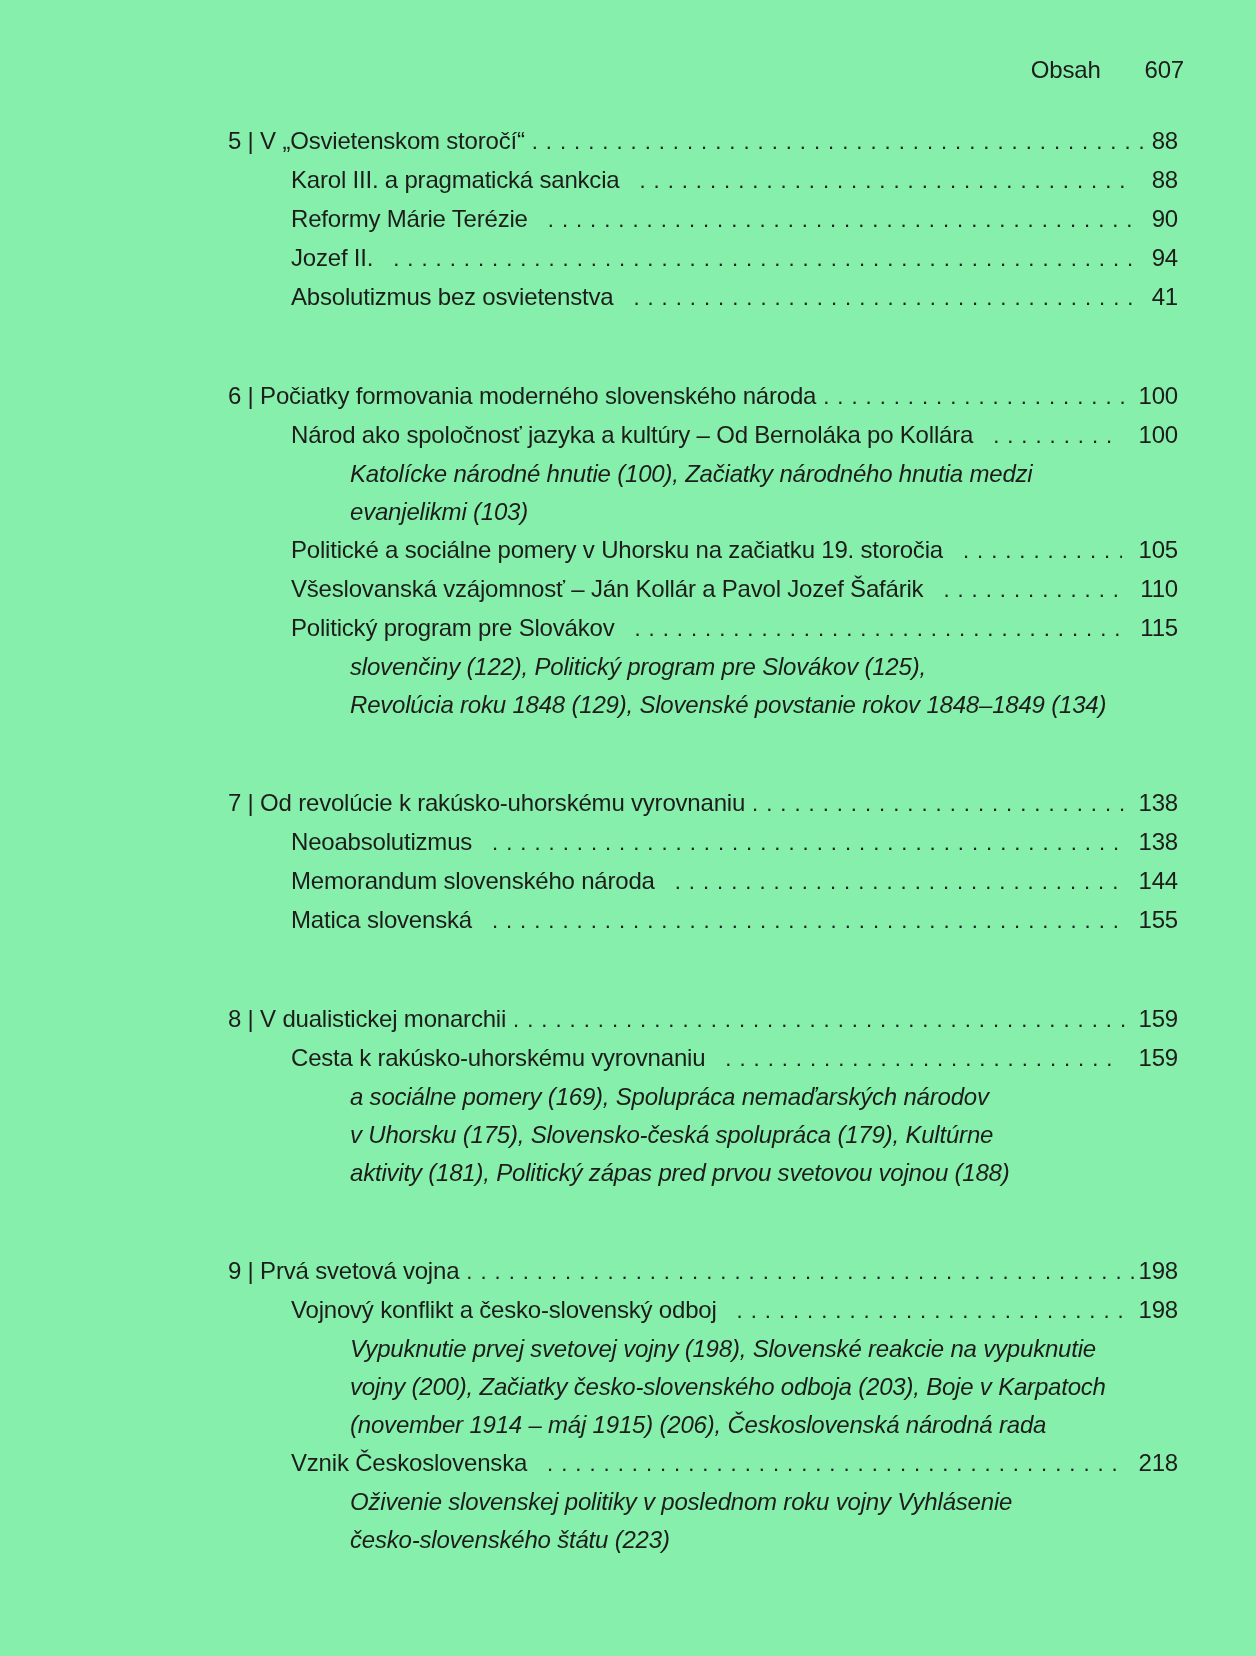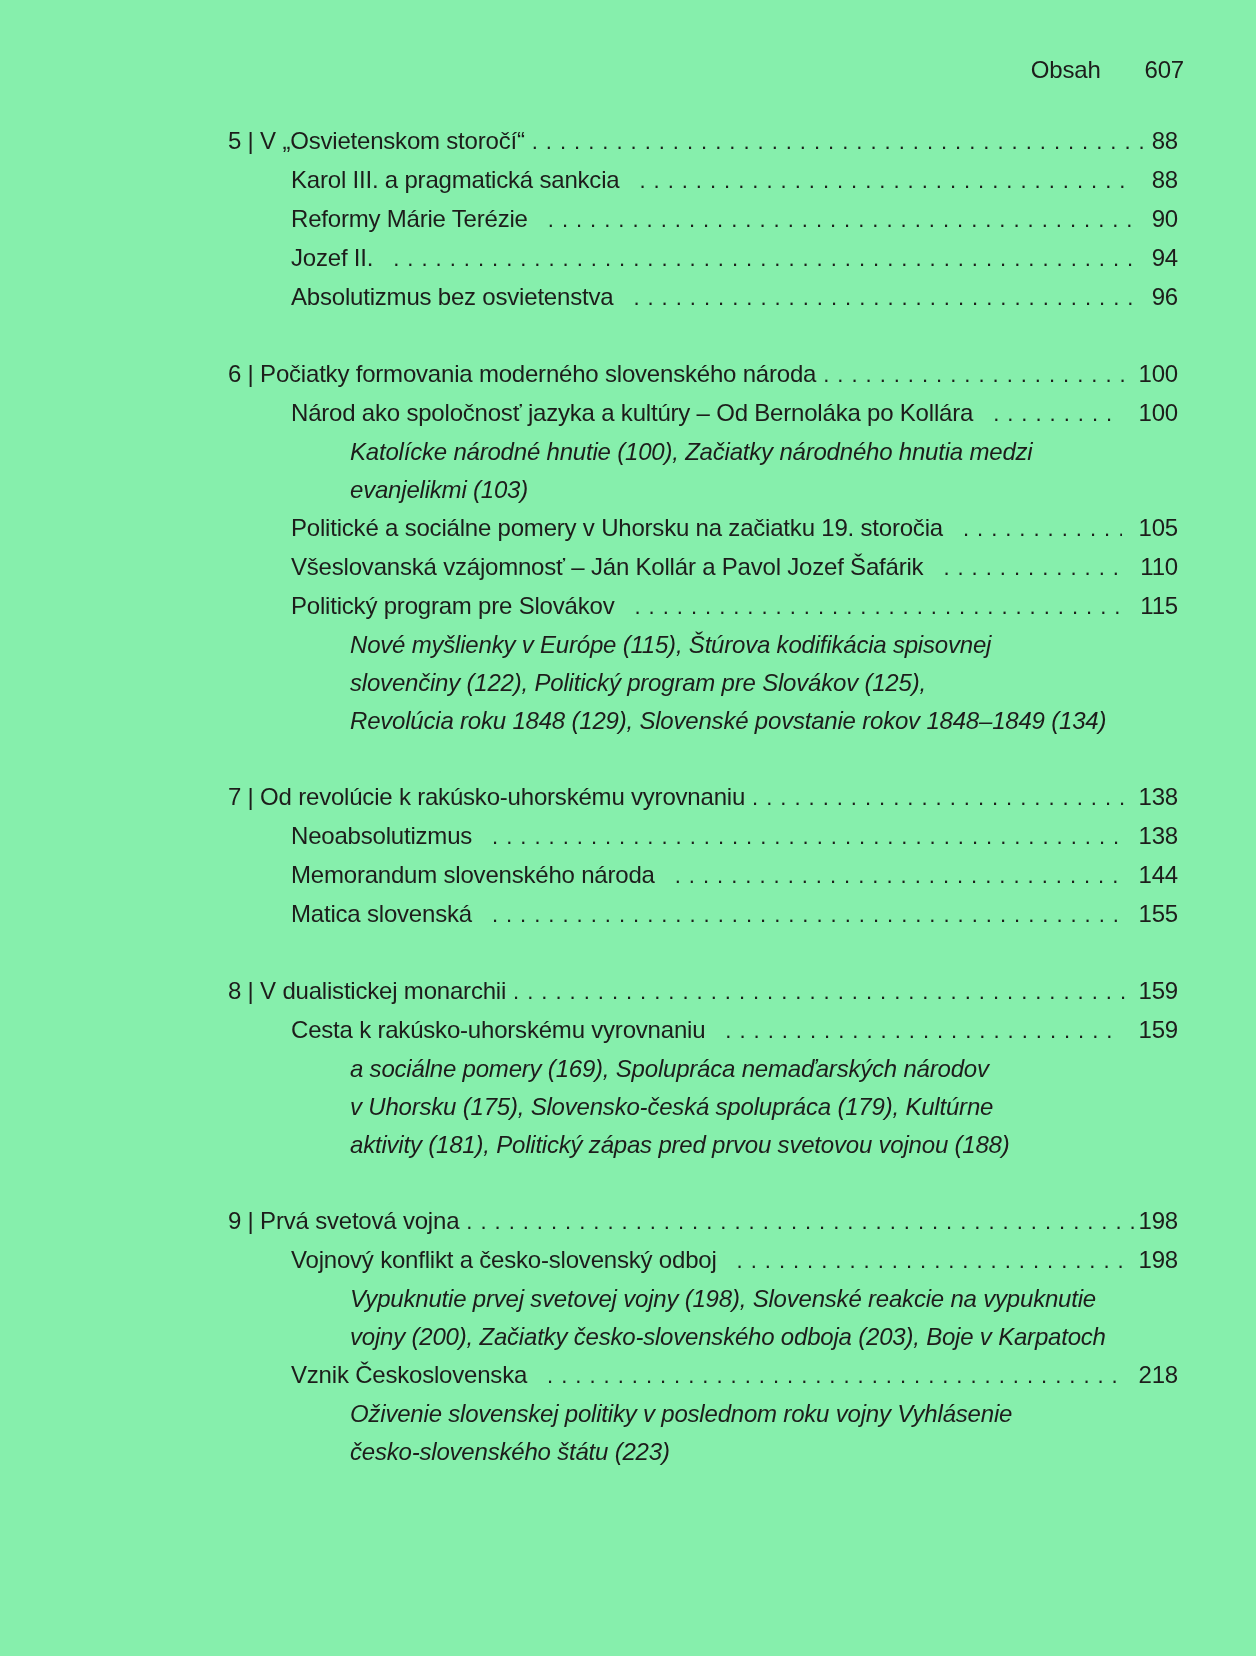--- a/index.html
+++ b/index.html
@@ -33,21 +33,21 @@
     left: 228px;
     width: 950px;
   }
   .row {
     display: flex;
     align-items: baseline;
     line-height: 38px;
     white-space: nowrap;
   }
   .row.chapter { padding-left: 0; }
-  .row.chapter:not(:first-child) { margin-top: 38px; }
+  .row.chapter:not(:first-child) { margin-top: 60px; }
   .row.sub { padding-left: 63px; gap: 13px; }
   .row.topics {
     padding-left: 122px;
     font-style: italic;
   }
   .t { flex: 0 0 auto; }
   .dots {
     flex: 1 1 auto;
     overflow: hidden;
     white-space: nowrap;
@@ -92,21 +92,21 @@
         <span class="pg">90</span>
       </div>
       <div class="row sub">
         <span class="t">Jozef II.</span>
         <span class="dots"></span>
         <span class="pg">94</span>
       </div>
       <div class="row sub">
         <span class="t">Absolutizmus bez osvietenstva</span>
         <span class="dots"></span>
-        <span class="pg">96</span>
+        <span class="pg">41</span>
       </div>
       <div class="row chapter">
         <span class="t">6 | Počiatky formovania moderného slovenského národa</span>
         <span class="dots"></span>
         <span class="pg">100</span>
       </div>
       <div class="row sub">
         <span class="t">Národ ako spoločnosť jazyka a kultúry – Od Bernoláka po Kollára</span>
         <span class="dots"></span>
         <span class="pg">100</span>
@@ -126,23 +126,20 @@
         <span class="t">Všeslovanská vzájomnosť – Ján Kollár a Pavol Jozef Šafárik</span>
         <span class="dots"></span>
         <span class="pg">110</span>
       </div>
       <div class="row sub">
         <span class="t">Politický program pre Slovákov</span>
         <span class="dots"></span>
         <span class="pg">115</span>
       </div>
       <div class="row topics">
-        <span class="t">Nové myšlienky v Európe (115), Štúrova kodifikácia spisovnej</span>
-      </div>
-      <div class="row topics">
         <span class="t">slovenčiny (122), Politický program pre Slovákov (125),</span>
       </div>
       <div class="row topics">
         <span class="t">Revolúcia roku 1848 (129), Slovenské povstanie rokov 1848–1849 (134)</span>
       </div>
       <div class="row chapter">
         <span class="t">7 | Od revolúcie k rakúsko-uhorskému vyrovnaniu</span>
         <span class="dots"></span>
         <span class="pg">138</span>
       </div>
@@ -189,20 +186,23 @@
         <span class="t">Vojnový konflikt a česko-slovenský odboj</span>
         <span class="dots"></span>
         <span class="pg">198</span>
       </div>
       <div class="row topics">
         <span class="t">Vypuknutie prvej svetovej vojny (198), Slovenské reakcie na vypuknutie</span>
       </div>
       <div class="row topics">
         <span class="t">vojny (200), Začiatky česko-slovenského odboja (203), Boje v Karpatoch</span>
       </div>
+      <div class="row topics">
+        <span class="t">(november 1914 – máj 1915) (206), Československá národná rada</span>
+      </div>
       <div class="row sub">
         <span class="t">Vznik Československa</span>
         <span class="dots"></span>
         <span class="pg">218</span>
       </div>
       <div class="row topics">
         <span class="t">Oživenie slovenskej politiky v poslednom roku vojny Vyhlásenie</span>
       </div>
       <div class="row topics">
         <span class="t">česko-slovenského štátu (223)</span>

